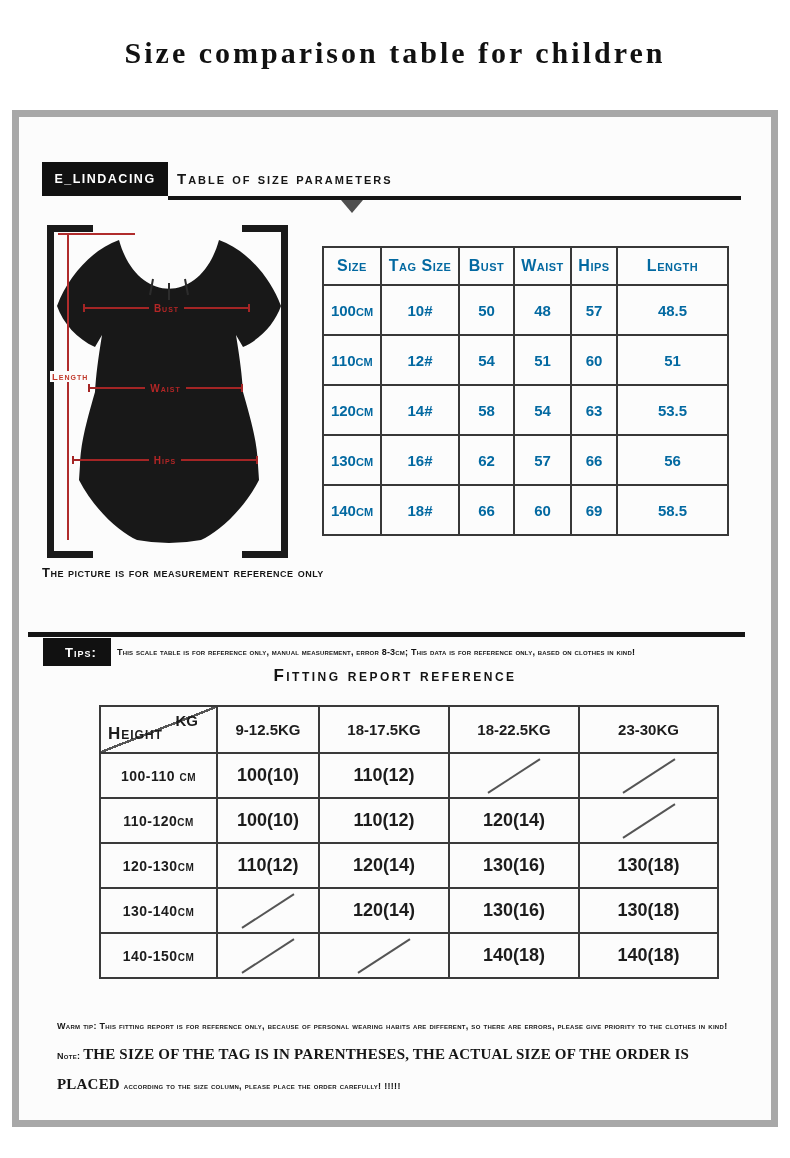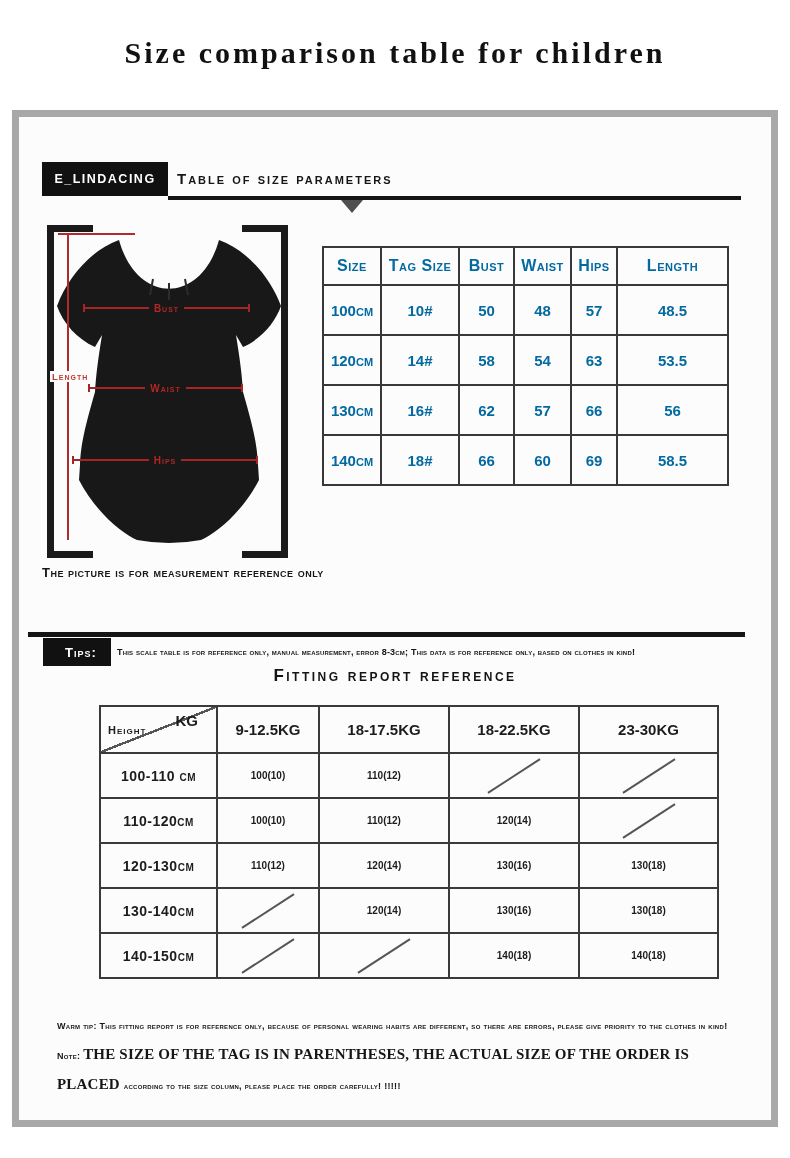--- a/index.html
+++ b/index.html
@@ -70,27 +70,27 @@
                  font-variant:small-caps; color:#141414; }
 
   
   .fit-table { position:absolute; left:65px; top:588px; width:618px;
                border-collapse:collapse; table-layout:fixed;margin-left:15px; }
   .fit-table th, .fit-table td { border:2px solid #3a3a3a; text-align:center;
                font-weight:bold; color:#1c1c1c; }
   .fit-table thead th { height:47px; font-size:15px; }
   .fit-table tbody tr { height:45px; }
   .fit-table tbody th { font-size:14px; font-variant:small-caps; letter-spacing:0.5px; }
-  .fit-table tbody td { font-size:10px; }
+  .fit-table tbody td { font-size:18px; }
   .corner { position:relative;
             background:linear-gradient(to bottom right,
               transparent calc(50% - 1.2px), #555 calc(50% - 1.2px),
               #555 calc(50% + 1.2px), transparent calc(50% + 1.2px)); }
   .corner .kg { position:absolute; top:5px; right:18px; font-size:15px; }
-  .corner .ht { position:absolute; bottom:16px; left:7px; font-size:11px;
+  .corner .ht { position:absolute; bottom:8px; left:7px; font-size:17px;
                 font-variant:small-caps; letter-spacing:1px; }
   .slash { width:62px; height:2px; background:#555; transform:rotate(-33deg); margin:0 auto; }
 
   
   .warm-tip { position:absolute; left:38px; top:893px; width:692px; line-height:27px;
               font-weight:bold; color:#161616; }
   .wt-small { font-size:9px; font-variant:small-caps; letter-spacing:0.3px; }
   .wt-big   { font-size:15px; letter-spacing:0.2px;font-family:Liberation Serif, serif; }
 </style>
 </head>
@@ -185,20 +185,28 @@
       <tbody>
         <tr>
           <td>100cm</td>
           <td>10#</td>
           <td>50</td>
           <td>48</td>
           <td>57</td>
           <td>48.5</td>
         </tr>
         <tr>
+          <td>110cm</td>
+          <td>12#</td>
+          <td>54</td>
+          <td>51</td>
+          <td>60</td>
+          <td>51</td>
+        </tr>
+        <tr>
           <td>120cm</td>
           <td>14#</td>
           <td>58</td>
           <td>54</td>
           <td>63</td>
           <td>53.5</td>
         </tr>
         <tr>
           <td>130cm</td>
           <td>16#</td>

